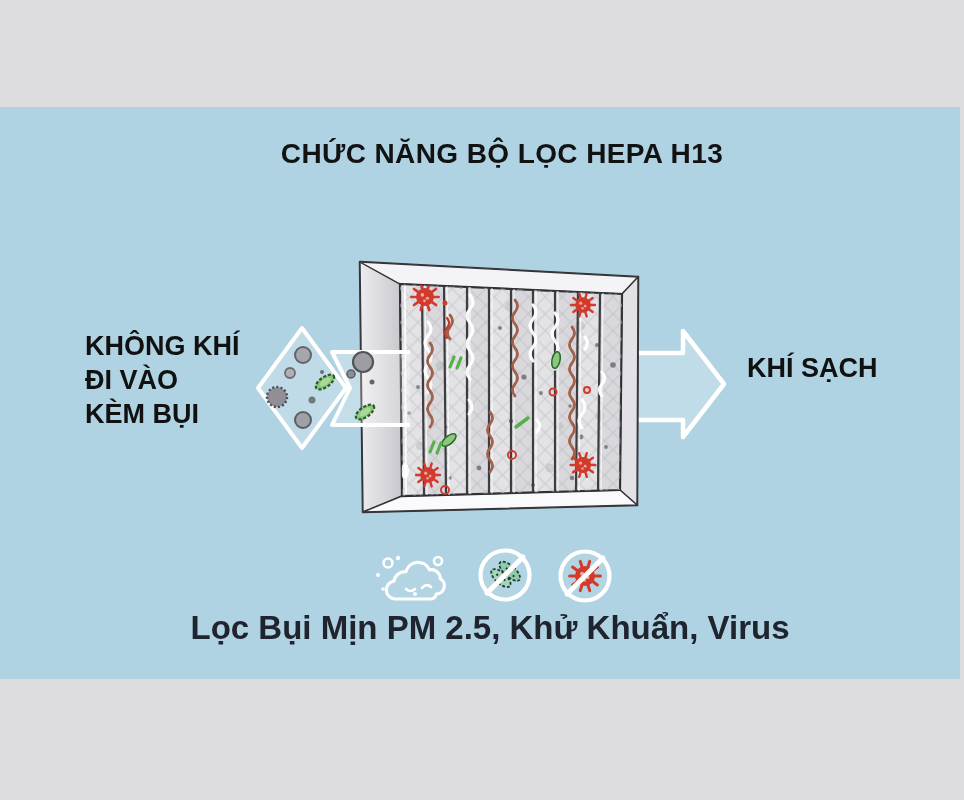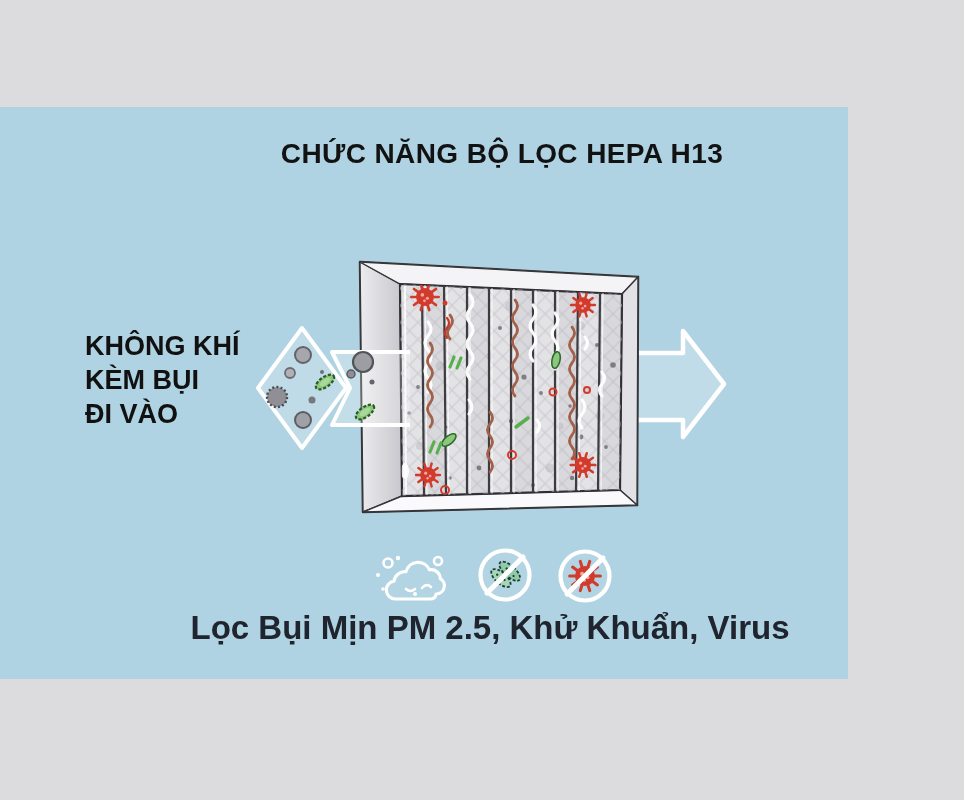--- a/index.html
+++ b/index.html
@@ -1,17 +1,17 @@
 <!DOCTYPE html>
 <html><head>
 <meta charset="utf-8">
 <style>
   html,body{margin:0;padding:0;background:#dcdcdf;}
   .canvas{
-    position:relative;width:848px;height:800px;overflow:hidden;
+    position:relative;width:960px;height:800px;overflow:hidden;
     background:#dcdcdf;
     font-family:"Liberation Sans","DejaVu Sans",sans-serif;
   }
   .panel{position:absolute;left:0;top:107px;width:964px;height:572px;background:#afd3e2;}
   .title{
     position:absolute;left:0;right:0;top:31px;text-align:center;
     transform:translateX(20px);
     font-size:28px;font-weight:700;color:#121212;letter-spacing:.4px;
   }
   .label{position:absolute;font-size:27px;font-weight:700;color:#111;line-height:34px;}
@@ -33,25 +33,26 @@
 </head>
 <body>
 
 <div class="canvas">
   <div class="panel">
 
     <div class="title">CHỨC NĂNG BỘ LỌC HEPA H13</div>
 
     <div class="label label-in">
       <div>KHÔNG KHÍ</div>
+      <div>ĐI VÀO</div>
       <div>KÈM BỤI</div>
-      <div>ĐI VÀO</div>
     </div>
 
     <div class="label label-out">
+      <div>KHÍ SẠCH</div>
     </div>
 
     <svg class="abs right-arrow-svg" width="96" height="118" viewBox="0 0 96 118">
       <polygon points="0,27 47,27 47,5 88,58 47,111 47,94 0,94" fill="rgba(255,255,255,0.22)"></polygon>
       <path d="M0,27 L47,27 L47,5 L88,58 L47,111 L47,94 L0,94" fill="none" stroke="#fff" stroke-width="4.5" stroke-linejoin="round" stroke-linecap="round"></path>
     </svg>
 
     <svg class="abs filter-svg" width="298" height="296" viewBox="0 0 298 296">
       <defs>
         <linearGradient id="lgLeft" x1="0" y1="0" x2="1" y2="0">

